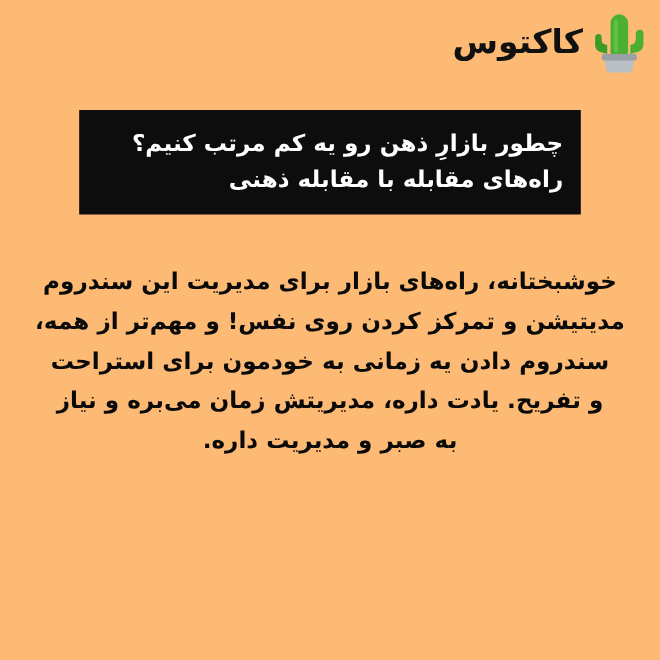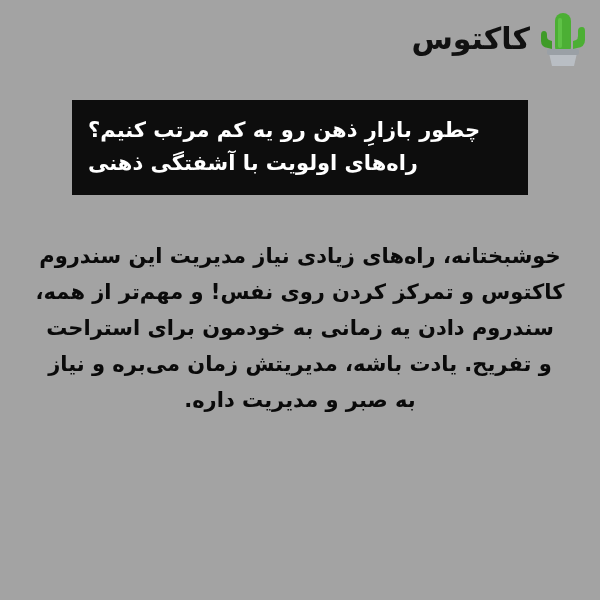--- a/index.html
+++ b/index.html
@@ -11,21 +11,21 @@
     height: 600px;
     background: #ffffff;
     font-family: "DejaVu Sans", "Liberation Sans", sans-serif;
     overflow: hidden;
   }
   .page {
     position: relative;
     width: 600px;
     height: 600px;
     box-sizing: border-box;
-    background: #a3a3a3;
+    background: #fdba74;
   }
 
   
   .brand {
     position: absolute;
     top: 8px;
     right: 14px;
     display: flex;
     flex-direction: row-reverse;
     align-items: center;
@@ -49,21 +49,21 @@
 
   
   .title-block {
     position: absolute;
     top: 100px;
     left: 72px;
     width: 456px;
     background: #0d0d0d;
     padding: 14px 16px 16px 16px;
     box-sizing: border-box;
-    text-align: left;
+    text-align: right;
   }
   .title-line {
     color: #ffffff;
     font-size: 21px;
     font-weight: bold;
     line-height: 1.55;
     direction: rtl;
     white-space: nowrap;
   }
 
@@ -107,24 +107,24 @@
         <rect x="18" y="7" width="4" height="30" rx="2" fill="#63c64a" opacity="0.85"></rect>
 
         <path d="M9 42 h28 l-3 13 h-22 z" fill="#b9bec4"></path>
         <rect x="7" y="38" width="32" height="6" rx="2" fill="#9aa0a6"></rect>
       </svg>
     </span>
   </div>
 
   <div class="title-block">
     <div class="title-line">چطور بازارِ ذهن رو یه کم مرتب کنیم؟</div>
-    <div class="title-line">راه‌های اولویت با آشفتگی ذهنی</div>
+    <div class="title-line">راه‌های مقابله با مقابله ذهنی</div>
   </div>
 
   <div class="body-text">
-    <div class="body-line">خوشبختانه، راه‌های زیادی نیاز مدیریت این سندروم</div>
-    <div class="body-line">کاکتوس و تمرکز کردن روی نفس! و مهم‌تر از همه،</div>
+    <div class="body-line">خوشبختانه، راه‌های بازار برای مدیریت این سندروم</div>
+    <div class="body-line">مدیتیشن و تمرکز کردن روی نفس! و مهم‌تر از همه،</div>
     <div class="body-line">سندروم دادن یه زمانی به خودمون برای استراحت</div>
-    <div class="body-line">و تفریح. یادت باشه، مدیریتش زمان می‌بره و نیاز</div>
+    <div class="body-line">و تفریح. یادت داره، مدیریتش زمان می‌بره و نیاز</div>
     <div class="body-line short">به صبر و مدیریت داره.</div>
   </div>
 
 </div>
 
 </body></html>

